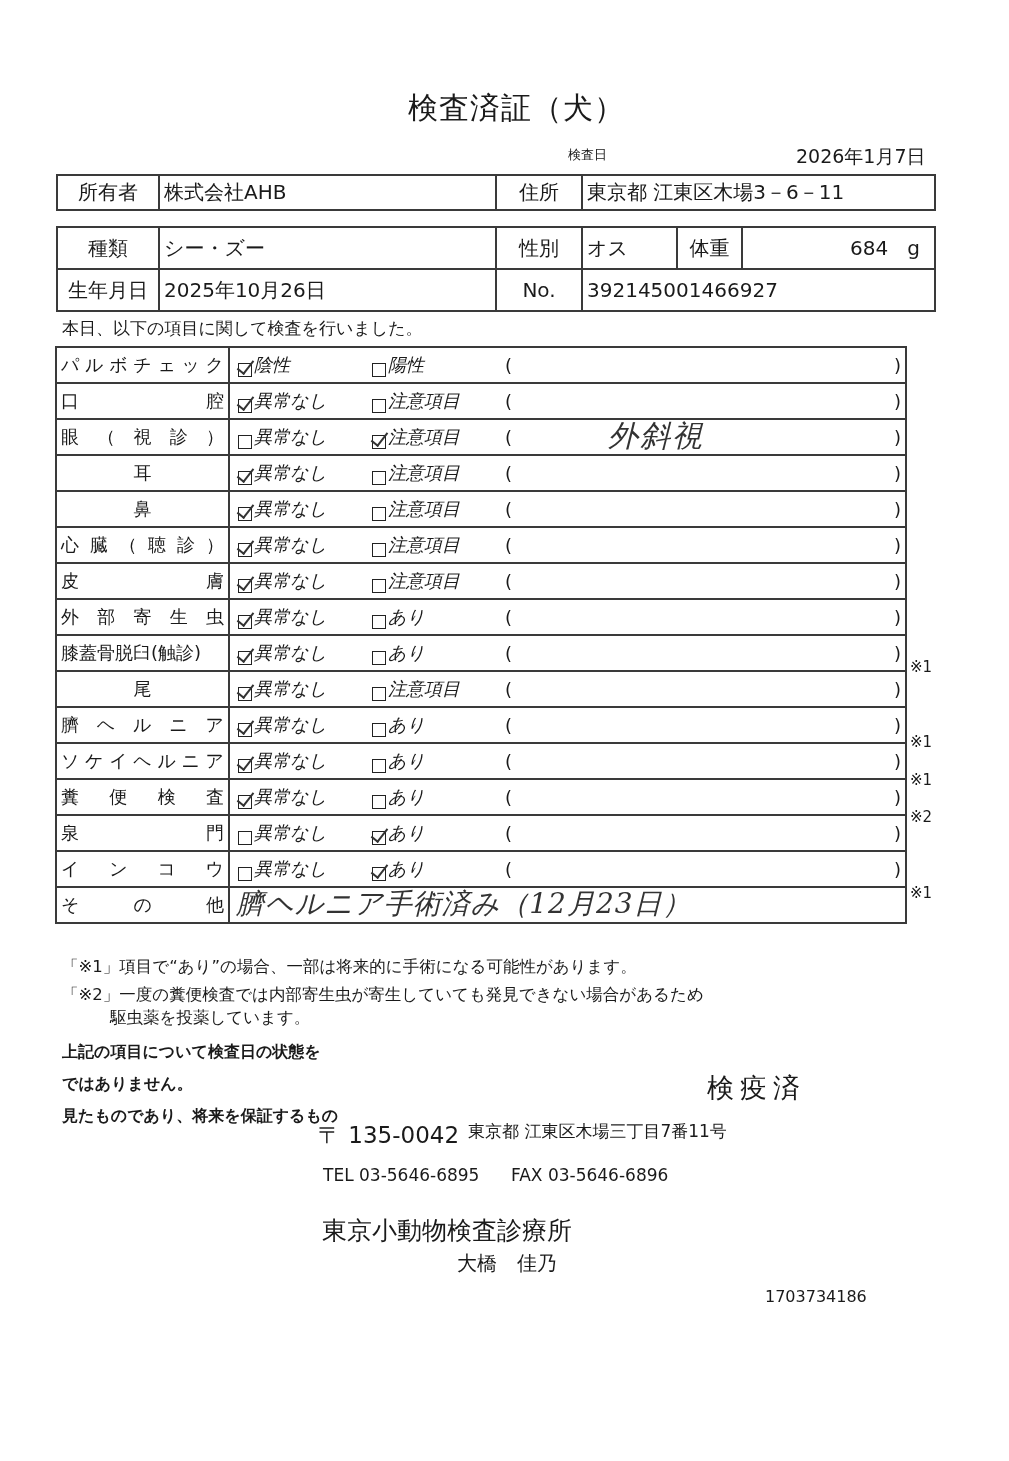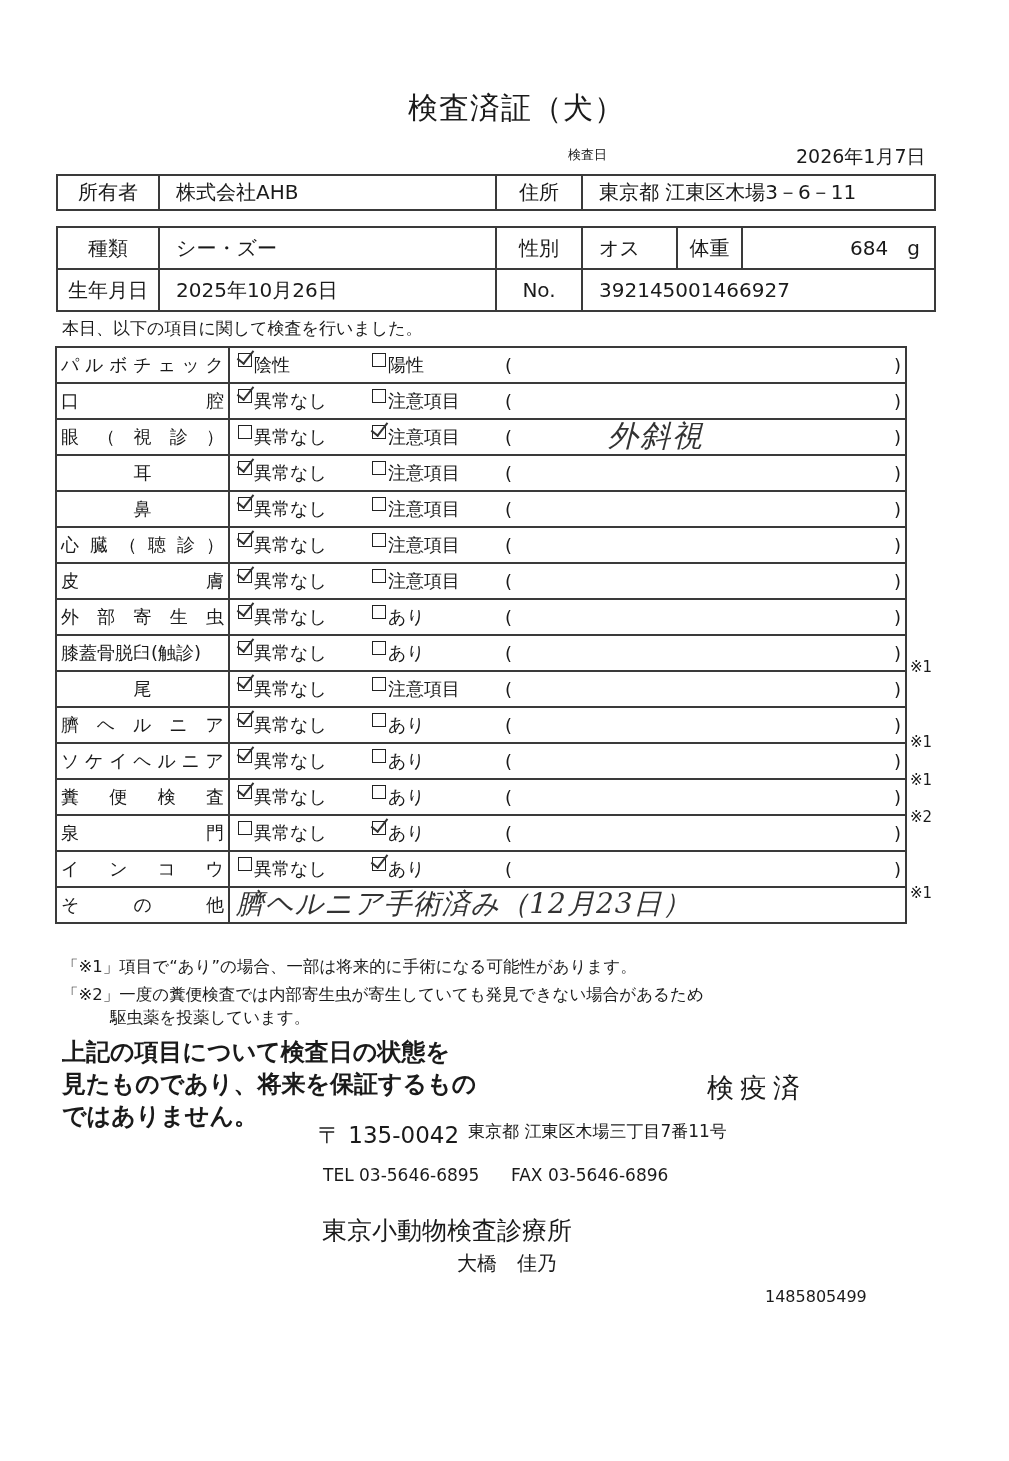--- a/index.html
+++ b/index.html
@@ -4,48 +4,48 @@
 <style>
   html, body { margin: 0; padding: 0; background: #ffffff; }
   body { width: 1009px; height: 1461px; position: relative; overflow: hidden;
          font-family: "DejaVu Sans", "Liberation Sans", sans-serif; color: #1a1a1a; }
   .abs { position: absolute; }
   .title { left: 12px; width: 1009px; top: 88px; text-align: center; font-size: 30px; letter-spacing: 1px; }
   .exam-date-label { left: 568px; top: 146px; font-size: 13px; }
   .exam-date-value { left: 796px; top: 144px; font-size: 19px; }
 
   table.info { position: absolute; border-collapse: collapse; table-layout: fixed; }
-  table.info td { border: 2px solid #3a3a3a; font-size: 20px; padding: 0 16px; white-space: nowrap; overflow: hidden; }
+  table.info td { border: 2px solid #3a3a3a; font-size: 20px; padding: 0 4px; white-space: nowrap; overflow: hidden; }
   table.info td.lbl { text-align: center; padding: 0; }
   #owner-table { left: 56px; top: 174px; width: 880px; height: 37px; }
   #pet-table { left: 56px; top: 226px; width: 880px; }
   #pet-table tr { height: 42px; }
 
   .intro { left: 62px; top: 317px; font-size: 17px; }
 
   table.check { position: absolute; left: 55px; top: 346px; width: 852px; border-collapse: collapse; table-layout: fixed; }
   table.check td { border: 2px solid #3a3a3a; height: 34px; padding: 0; font-size: 18px; white-space: nowrap; overflow: hidden; }
   table.check td.item { width: 163px; padding: 0 4px; }
   .item-label { display: flex; justify-content: space-between; width: 100%; }
   .item-label.center { justify-content: center; }
   .row-inner { display: flex; align-items: center; height: 34px; position: relative; }
-  .opt { display: inline-flex; align-items: flex-start; }
+  .opt { display: inline-flex; align-items: flex-end; font-style: italic; }
   .opt1 { width: 134px; padding-left: 8px; }
   .opt2 { width: 110px; }
   .box { display: inline-block; width: 14px; height: 14px; border: 1.6px solid #222; margin-right: 2px; position: relative; box-sizing: border-box; }
   .box.checked::after { content: ""; position: absolute; left: 2px; top: -7px; width: 7px; height: 15px;
                         border-right: 2.5px solid #333; border-bottom: 2.5px solid #333; transform: rotate(38deg); }
   .paren-open { position: absolute; left: 275px; }
   .paren-close { position: absolute; left: 664px; }
   .comment { position: absolute; left: 378px; top: -4px; font-size: 30px; color: #333; font-family: "DejaVu Serif", serif; font-style: italic; letter-spacing: 2px; }
   .other-note { position: absolute; left: 6px; top: -3px; font-size: 28px; color: #333; font-family: "DejaVu Serif", serif; font-style: italic; letter-spacing: 1px; }
   .note-mark { position: absolute; left: 910px; font-size: 15px; }
 
   .footnote { left: 62px; font-size: 16.5px; }
-  .disclaimer { left: 62px; top: 1036px; font-size: 24px; line-height: 32px; font-weight: bold; }
+  .disclaimer { left: 62px; top: 1036px; font-size: 16px; line-height: 32px; font-weight: bold; }
   .stamp { left: 707px; top: 1070px; font-size: 27px; letter-spacing: 6px; }
   .postal { left: 318px; top: 1120px; font-size: 23px; }
   .address { left: 468px; top: 1120px; font-size: 17px; }
   .tel { left: 323px; top: 1165px; font-size: 17px; }
   .fax { left: 511px; top: 1165px; font-size: 17px; }
   .clinic { left: 322px; top: 1214px; font-size: 25px; }
   .vet { left: 457px; top: 1250px; font-size: 20px; }
   .docno { left: 765px; top: 1287px; font-size: 16px; }
 </style>
 </head>
@@ -480,24 +480,24 @@
     <div class="abs note-mark" style="top: 808.4px;">※2</div>
     <div class="abs note-mark" style="top: 883.8px;">※1</div>
   </div>
 
 <div class="abs footnote" style="top:956px">「※1」項目で“あり”の場合、一部は将来的に手術になる可能性があります。</div>
 <div class="abs footnote" style="top:984px">「※2」一度の糞便検査では内部寄生虫が寄生していても発見できない場合があるため</div>
 <div class="abs footnote" style="top:1007px;left:110px">駆虫薬を投薬しています。</div>
 
 <div class="abs disclaimer">
   <div>上記の項目について検査日の状態を</div>
+  <div>ではありません。</div>
   <div>見たものであり、将来を保証するもの</div>
-  <div>ではありません。</div>
 </div>
 <div class="abs stamp">検疫済</div>
 
 <div class="abs postal">〒 135-0042</div>
 <div class="abs address">東京都 江東区木場三丁目7番11号</div>
 <div class="abs tel">TEL 03-5646-6895</div>
 <div class="abs fax">FAX 03-5646-6896</div>
 <div class="abs clinic">東京小動物検査診療所</div>
 <div class="abs vet">大橋　佳乃</div>
-<div class="abs docno">1485805499</div>
+<div class="abs docno">1703734186</div>
 
 </body></html>

